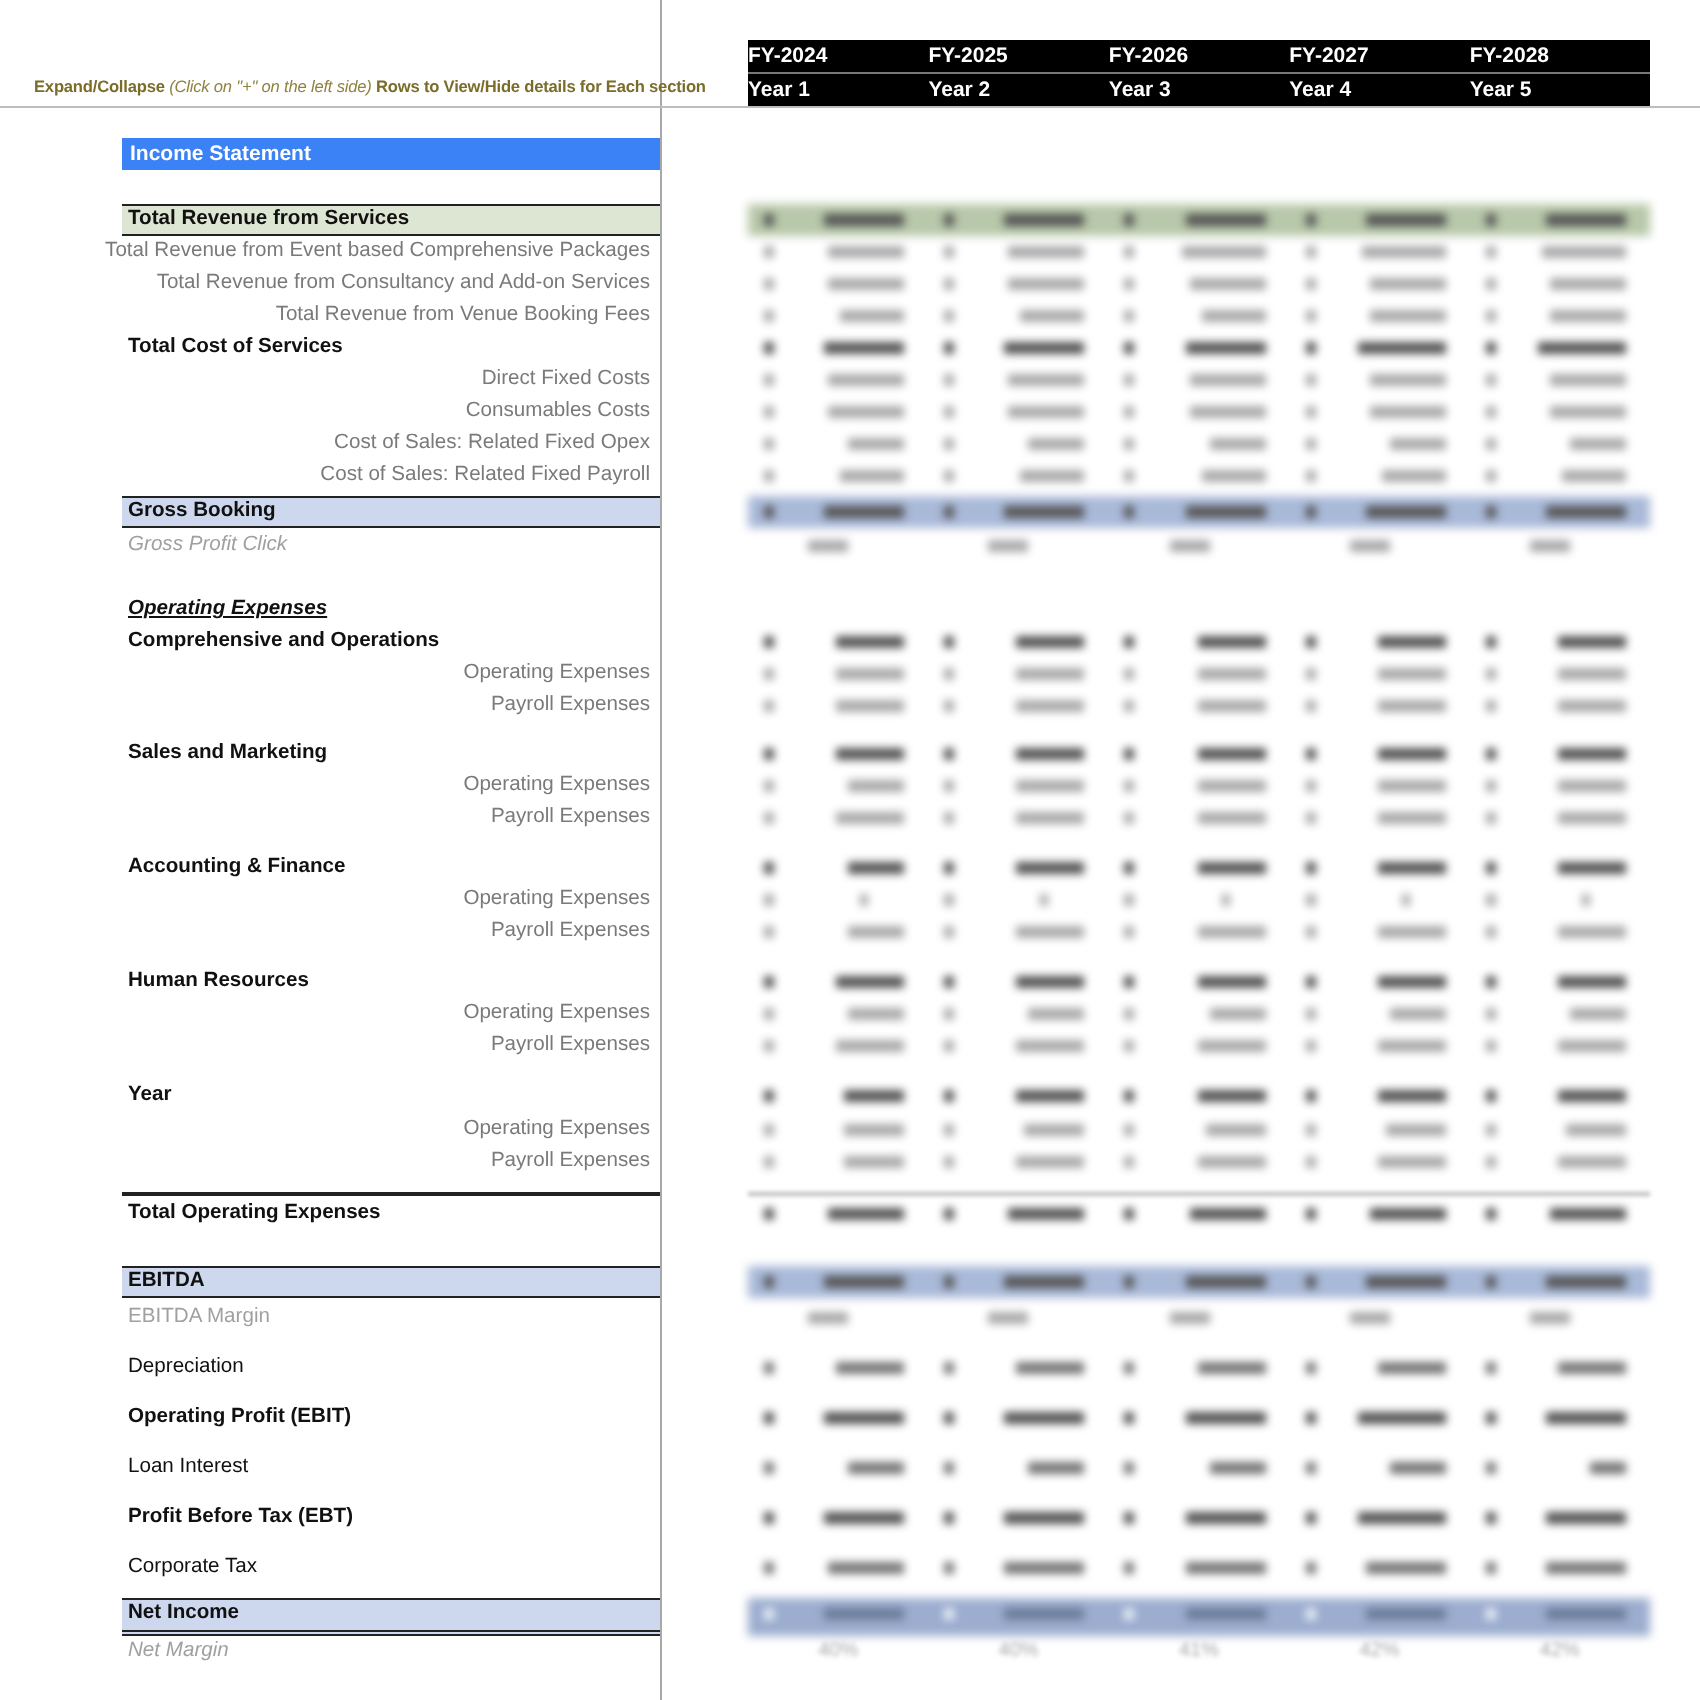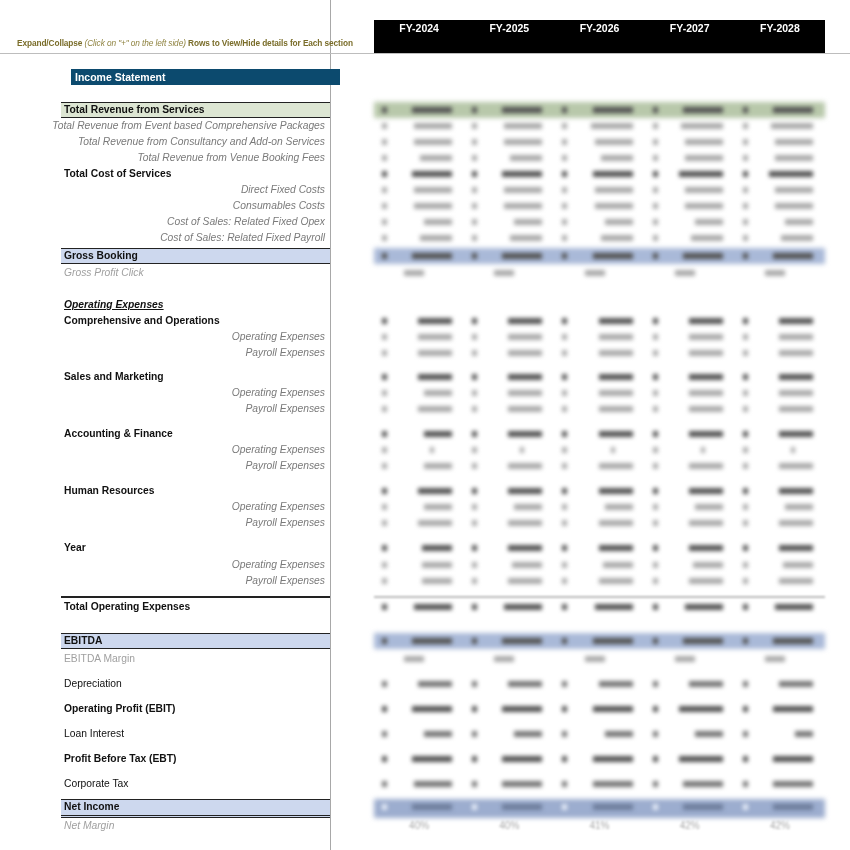--- a/index.html
+++ b/index.html
@@ -4,27 +4,27 @@
 <style>
   html,body{margin:0;padding:0;background:#fff;}
   body{width:850px;height:850px;position:relative;overflow:hidden;font-family:"Liberation Sans","DejaVu Sans",sans-serif;color:#111;}
   .frozen-line{position:absolute;left:330px;top:0;width:1px;height:850px;background:#a8a8a8;}
   .header-hline{position:absolute;left:0;top:53px;width:850px;height:1px;background:#bdbdbd;}
   .expand-note{position:absolute;left:17px;top:38px;font-size:8.3px;font-weight:bold;color:#7a6d2a;white-space:nowrap;letter-spacing:-0.1px;}
   .expand-note .it{font-style:italic;font-weight:normal;color:#8f8340;}
   .yr-head{position:absolute;left:374px;top:20px;width:451px;height:33px;background:#000;}
   .yr-row{display:flex;height:16px;align-items:center;}
   .yr-row + .yr-row{border-top:1px solid #777;}
-  .yr-cell{flex:1;text-align:center;color:#fff;font-weight:bold;font-size:10.5px;}
-  .is-title{position:absolute;left:71px;top:69px;width:269px;height:16px;background:#0c4a6e;color:#fff;font-weight:bold;font-size:10.5px;line-height:16px;padding-left:4px;box-sizing:border-box;}
+  .yr-cell{flex:1;color:#fff;font-weight:bold;font-size:10.5px;}
+  .is-title{position:absolute;left:61px;top:69px;width:269px;height:16px;background:#3b82f6;color:#fff;font-weight:bold;font-size:10.5px;line-height:16px;padding-left:4px;box-sizing:border-box;}
   .row{position:absolute;left:0;width:850px;height:15px;}
   .lbl{position:absolute;top:0;height:16px;line-height:16px;font-size:10.3px;white-space:nowrap;}
   .lbl.bold{left:64px;font-weight:bold;color:#111;}
   .lbl.normal{left:64px;color:#111;}
-  .lbl.sub{right:525px;font-style:italic;color:#7a7a7a;}
+  .lbl.sub{right:525px;color:#7a7a7a;}
   .lbl.margin{left:64px;color:#a0a0a0;}
   .lbl.margin.it{font-style:italic;}
   .lbl.uline{left:64px;font-weight:bold;font-style:italic;text-decoration:underline;}
   .band{position:absolute;left:61px;width:269px;height:16px;box-sizing:border-box;border-top:1.5px solid #222;border-bottom:1.5px solid #222;}
   .band.green{background:#dde6d3;}
   .band.blue{background:#cdd8ee;}
   .band.dbl{border-bottom:3px double #222;}
   .data-band{position:absolute;left:374px;width:451px;height:16px;filter:blur(2.5px);}
   .data-band.green{background:#b8c8aa;}
   .data-band.blue{background:#a9b9d8;}
@@ -49,20 +49,27 @@
 </div>
 
 <div class="yr-head">
   <div class="yr-row">
     <div class="yr-cell">FY-2024</div>
     <div class="yr-cell">FY-2025</div>
     <div class="yr-cell">FY-2026</div>
     <div class="yr-cell">FY-2027</div>
     <div class="yr-cell">FY-2028</div>
   </div>
+  <div class="yr-row">
+    <div class="yr-cell">Year 1</div>
+    <div class="yr-cell">Year 2</div>
+    <div class="yr-cell">Year 3</div>
+    <div class="yr-cell">Year 4</div>
+    <div class="yr-cell">Year 5</div>
+  </div>
 </div>
 <div class="header-hline"></div>
 
 <div class="is-title">Income Statement</div>
 
 <div class="row" style="top:102px">
   <div class="band green"></div>
   <div class="lbl bold">Total Revenue from Services</div>
   <div class="data-band green"></div>
   <div class="cells">

